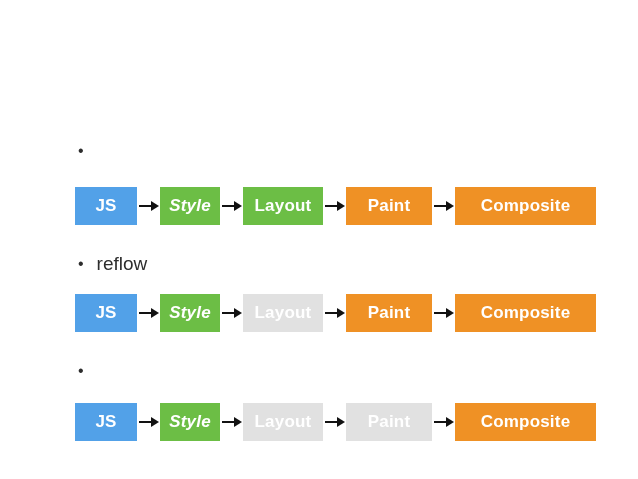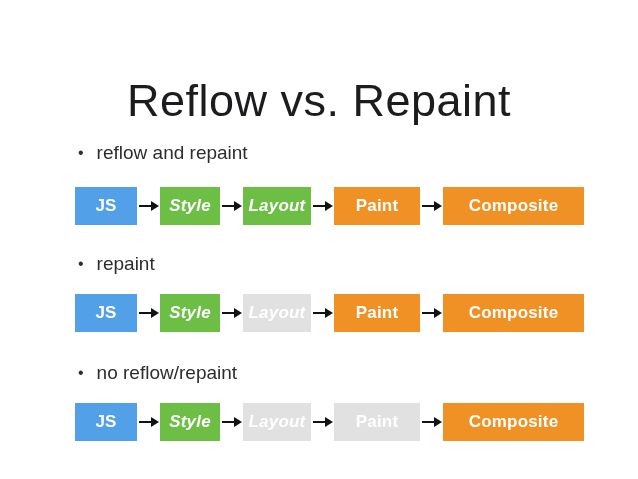--- a/index.html
+++ b/index.html
@@ -59,21 +59,21 @@
     font-size: 17px;
     letter-spacing: 0.2px;
     flex: 0 0 auto;
   }
   .stage[data-state="js"]       { background: var(--c-js, #52A1E8); text-align: right; }
   .stage[data-state="green"]    { background: var(--c-green, #6CBE45); }
   .stage[data-state="orange"]   { background: var(--c-orange, #EF9125); }
   .stage[data-state="inactive"] { background: var(--c-inactive, #E1E1E1); }
   .w-js        { width: 62px; }
   .w-style     { width: 60px; font-style: italic; }
-  .w-layout    { width: 68px; font-style: italic; }
+  .w-layout    { width: 80px; }
   .w-paint     { width: 86px; }
   .w-composite { width: 141px; }
   .arrow {
     width: 23px;
     flex: 0 0 auto;
     display: flex;
     align-items: center;
     justify-content: center;
   }
   .arrow .shaft {
@@ -99,25 +99,23 @@
   .pos-bullet-1 { top: 254px; }
   .pos-row-1    { top: 294px; }
   .pos-bullet-2 { top: 363px; }
   .pos-row-2    { top: 403px; }
 </style>
 </head>
 <body>
 
 <div class="slide">
 
-  <h1 class="title">Reflow vs. Repaint</h1>
 
   <div class="bullet-line pos-bullet-0">
     <span class="dot">•</span>
-    <span>reflow and repaint</span>
   </div>
   <div class="pipeline pos-row-0">
     <div class="stage w-js" data-state="js">JS</div>
     <div class="arrow">
         <span class="shaft"></span>
       </div>
     <div class="stage w-style" data-state="green">Style</div>
     <div class="arrow">
         <span class="shaft"></span>
       </div>
@@ -127,21 +125,21 @@
       </div>
     <div class="stage w-paint" data-state="orange">Paint</div>
     <div class="arrow">
         <span class="shaft"></span>
       </div>
     <div class="stage w-composite" data-state="orange">Composite</div>
   </div>
 
   <div class="bullet-line pos-bullet-1">
     <span class="dot">•</span>
-    <span>repaint</span>
+    <span>reflow</span>
   </div>
   <div class="pipeline pos-row-1">
     <div class="stage w-js" data-state="js">JS</div>
     <div class="arrow">
         <span class="shaft"></span>
       </div>
     <div class="stage w-style" data-state="green">Style</div>
     <div class="arrow">
         <span class="shaft"></span>
       </div>
@@ -151,21 +149,20 @@
       </div>
     <div class="stage w-paint" data-state="orange">Paint</div>
     <div class="arrow">
         <span class="shaft"></span>
       </div>
     <div class="stage w-composite" data-state="orange">Composite</div>
   </div>
 
   <div class="bullet-line pos-bullet-2">
     <span class="dot">•</span>
-    <span>no reflow/repaint</span>
   </div>
   <div class="pipeline pos-row-2">
     <div class="stage w-js" data-state="js">JS</div>
     <div class="arrow">
         <span class="shaft"></span>
       </div>
     <div class="stage w-style" data-state="green">Style</div>
     <div class="arrow">
         <span class="shaft"></span>
       </div>

